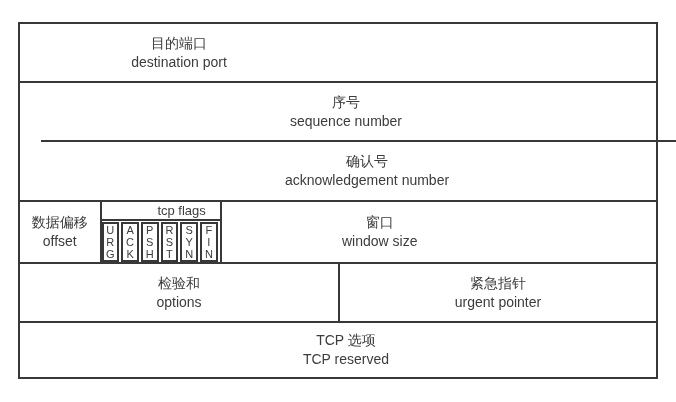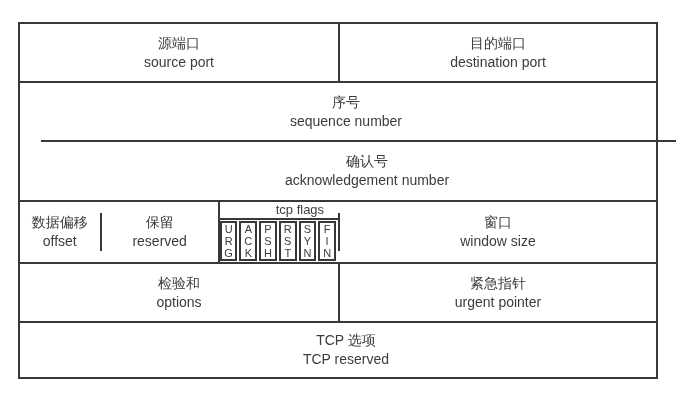--- a/index.html
+++ b/index.html
@@ -17,21 +17,21 @@
     border: 2px solid #383838;
     display: flex;
     flex-direction: column;
     background: #ffffff;
   }
   .row { display: flex; flex-direction: row; width: 100%; }
   .row + .row { border-top: 2px solid #383838; }
   .row-1 { height: 57px; }
   .row-2 { height: 59px; }
   .row-3 { height: 60px; margin-left: 21px; }
-  .row-4 { height: 62px; align-items: center; }
+  .row-4 { height: 62px; }
   .row-5 { height: 59px; }
   .row-6 { flex: 1; }
   .cell {
     display: flex;
     flex-direction: column;
     align-items: center;
     justify-content: center;
     text-align: center;
     line-height: 1.35;
     overflow: hidden;
@@ -80,24 +80,20 @@
   }
 </style>
 </head>
 <body>
 
 <div class="stage">
   <div class="tcp-table">
 
     <div class="row row-1">
       <div class="cell w-half">
-        <div class="label-zh">源端口</div>
-        <div class="label-en">source port</div>
-      </div>
-      <div class="cell w-half">
         <div class="label-zh">目的端口</div>
         <div class="label-en">destination port</div>
       </div>
     </div>
 
     <div class="row row-2">
       <div class="cell w-full">
         <div class="label-zh">序号</div>
         <div class="label-en">sequence number</div>
       </div>
@@ -107,24 +103,20 @@
       <div class="cell w-full">
         <div class="label-zh">确认号</div>
         <div class="label-en">acknowledgement number</div>
       </div>
     </div>
 
     <div class="row row-4">
       <div class="cell w-offset">
         <div class="label-zh">数据偏移</div>
         <div class="label-en">offset</div>
-      </div>
-      <div class="cell w-reserved">
-        <div class="label-zh">保留</div>
-        <div class="label-en">reserved</div>
       </div>
       <div class="cell flags-cell w-flags">
         <div class="flags-header">tcp flags</div>
         <div class="flags-boxes">
           <div class="flag-box">U
 R
 G</div>
           <div class="flag-box">A
 C
 K</div>

